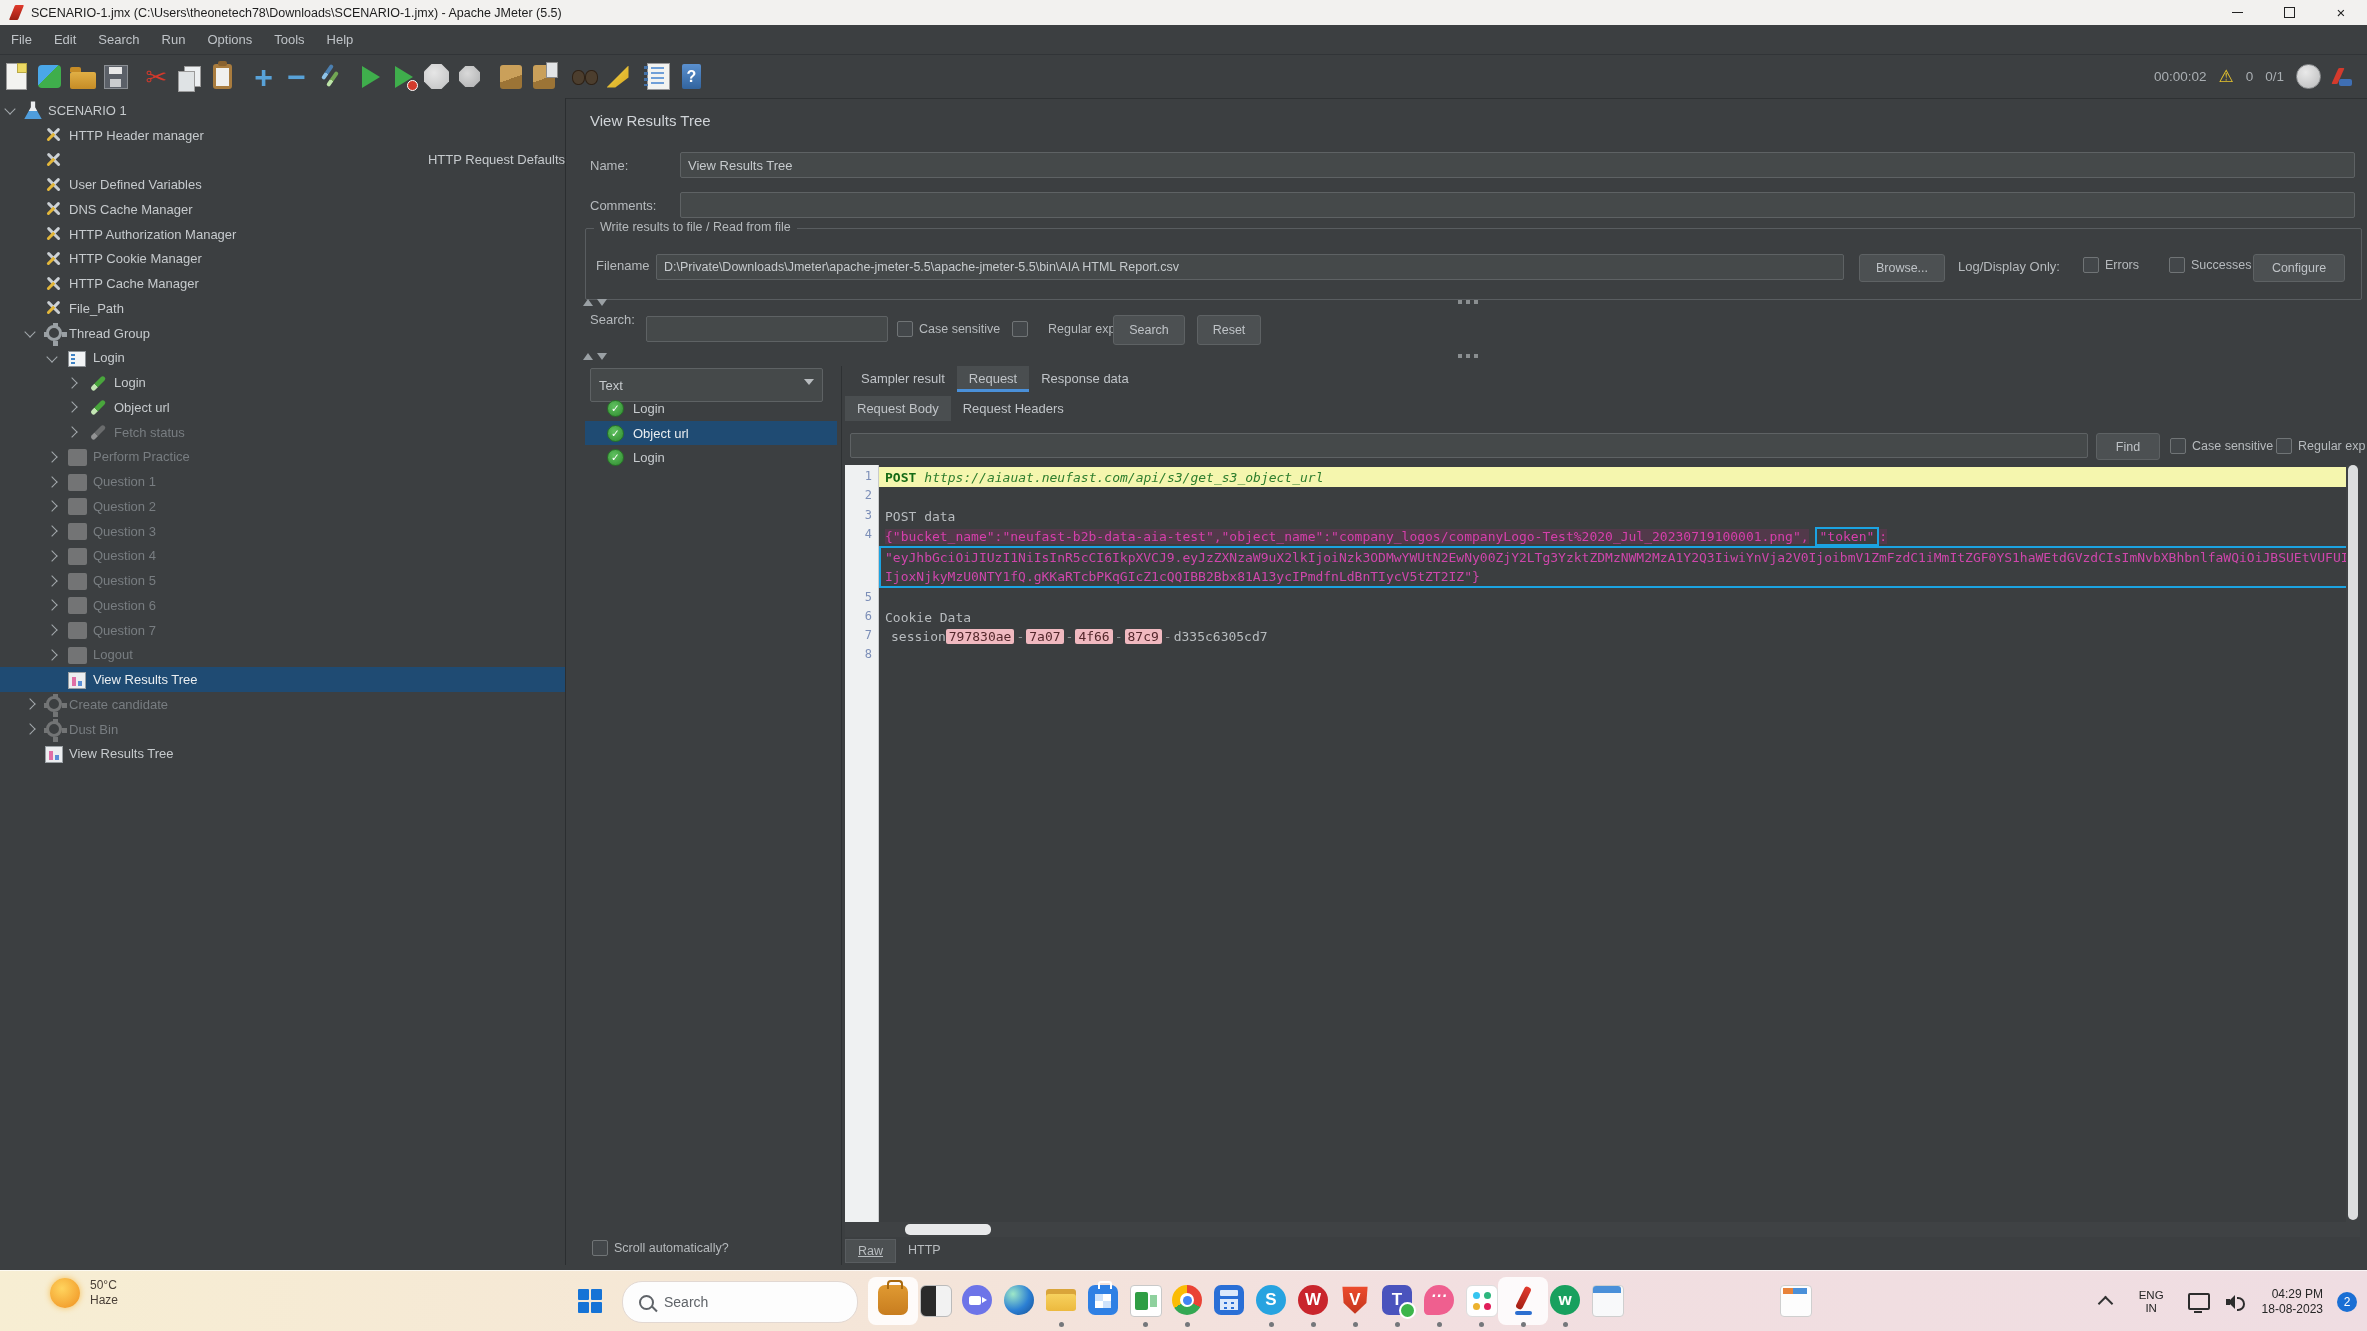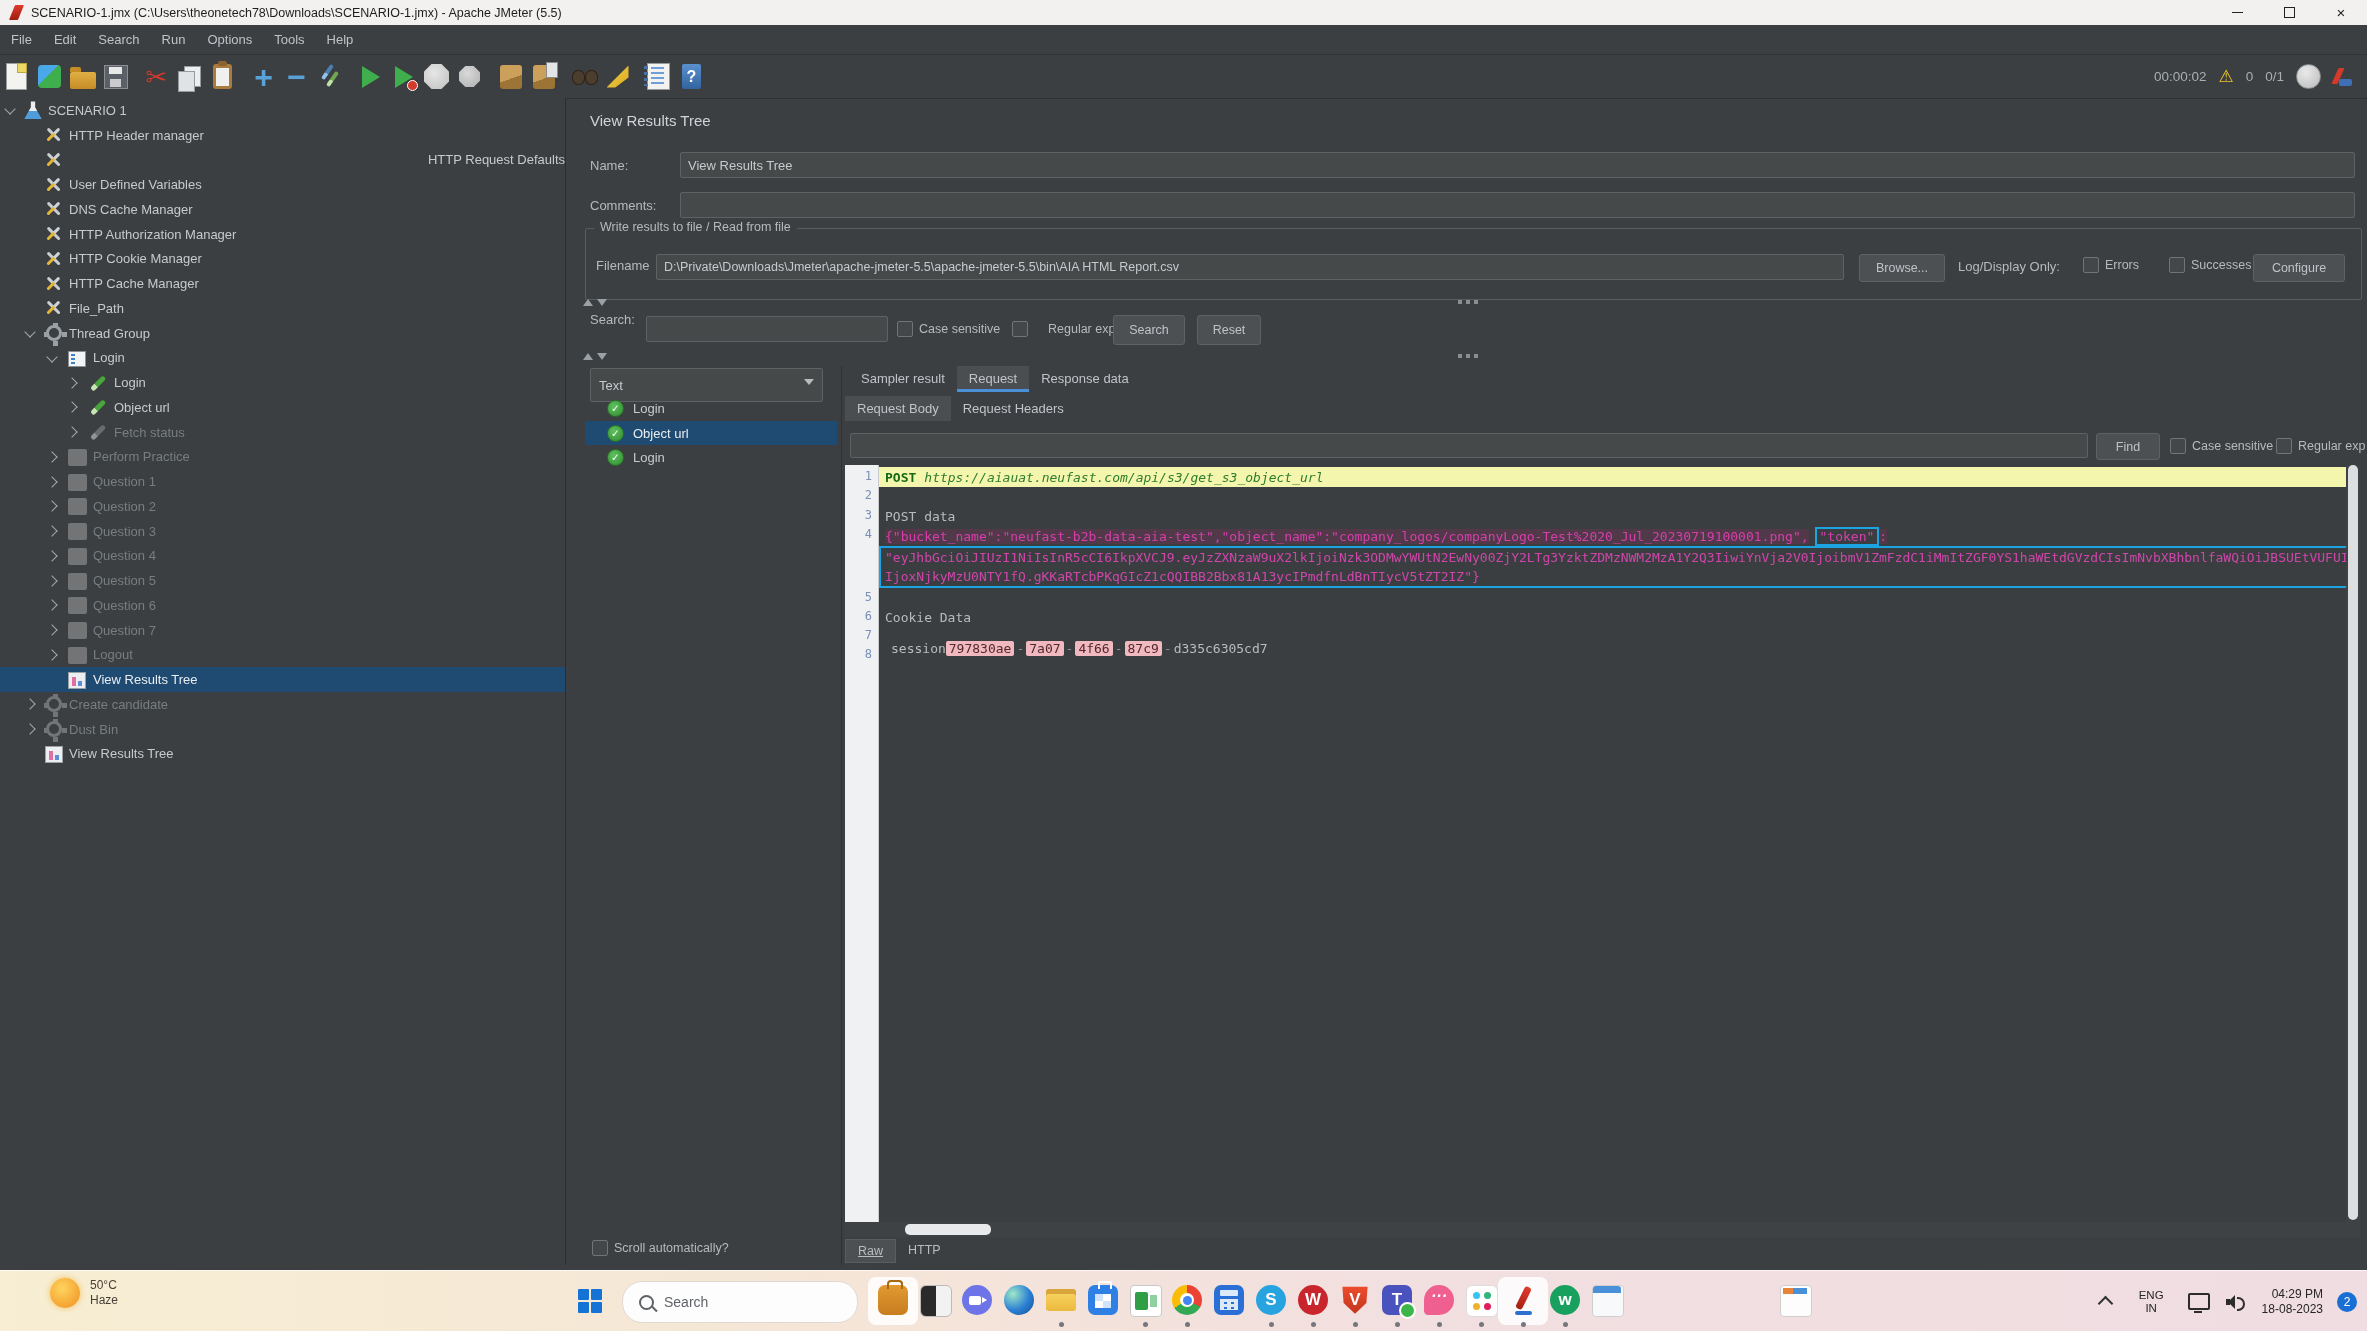--- a/index.html
+++ b/index.html
@@ -593,21 +593,21 @@
     <div class="eline" style="top:61px;">
       <span class="pink">{"bucket_name":"neufast-b2b-data-aia-test","object_name":"company_logos/companyLogo-Test%2020_Jul_20230719100001.png",</span>
       <span class="token-box">"token"</span>
       <span class="pink">:</span>
     </div>
     <div class="selbox">
       <div>"eyJhbGciOiJIUzI1NiIsInR5cCI6IkpXVCJ9.eyJzZXNzaW9uX2lkIjoiNzk3ODMwYWUtN2EwNy00ZjY2LTg3YzktZDMzNWM2MzA1Y2Q3IiwiYnVja2V0IjoibmV1ZmFzdC1iMmItZGF0YS1haWEtdGVzdCIsImNvbXBhbnlfaWQiOiJBSUEtVUFUIiwiZXhw</div>
       <div style="width:55%;">IjoxNjkyMzU0NTY1fQ.gKKaRTcbPKqGIcZ1cQQIBB2Bbx81A13ycIPmdfnLdBnTIycV5tZT2IZ"}</div>
     </div>
     <div class="eline" style="top:142px;">Cookie Data</div>
-    <div class="eline" style="top:173px;padding-left:12px;" id="sessionline">
+    <div class="eline" style="top:161px;padding-left:12px;" id="sessionline">
         <span>session </span>
         <span class="sseg">797830ae</span>
         <span class="sdash">-</span>
         <span class="sseg">7a07</span>
         <span class="sdash">-</span>
         <span class="sseg">4f66</span>
         <span class="sdash">-</span>
         <span class="sseg">87c9</span>
         <span class="sdash">-</span>
         <span>d335c6305cd7</span>

